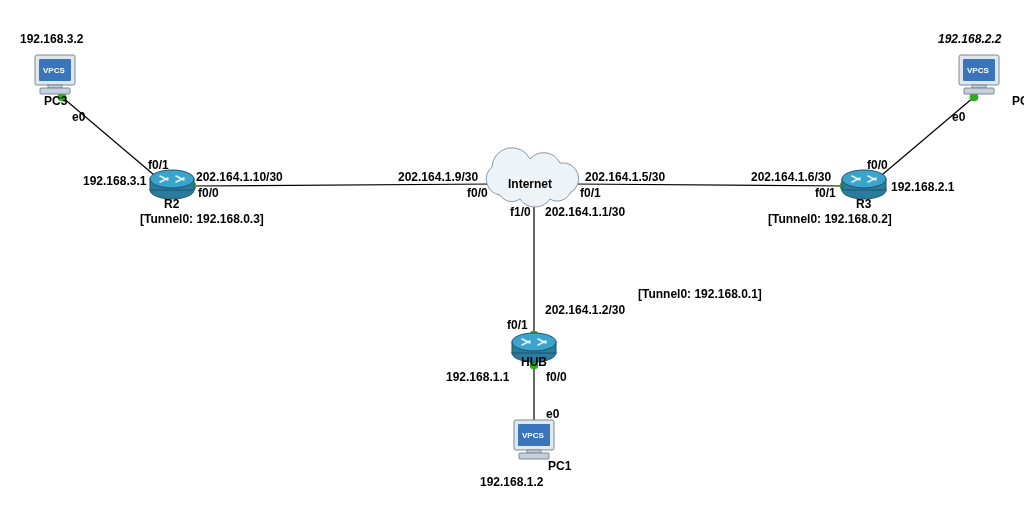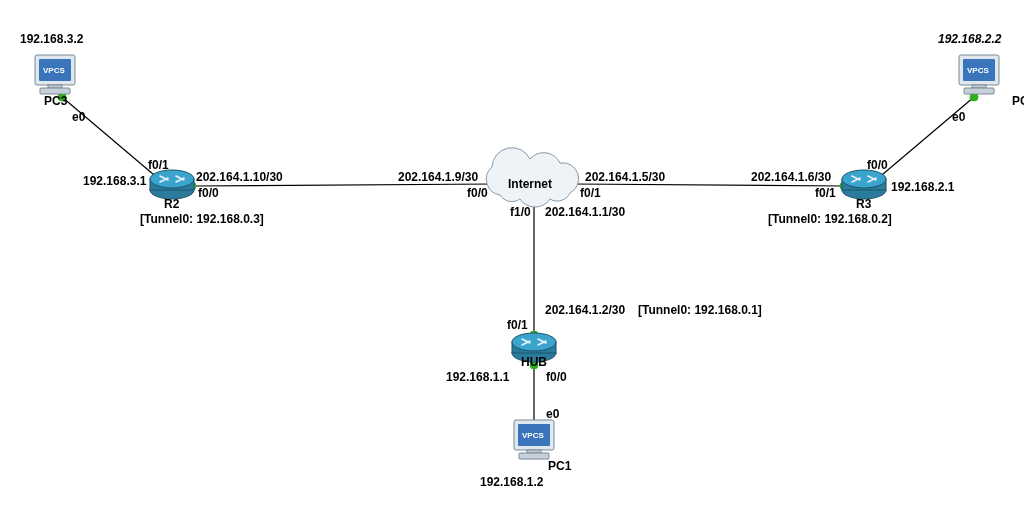--- a/index.html
+++ b/index.html
@@ -208,21 +208,21 @@
 
 <span class="label" style="left:867px; top:158px;">f0/0</span>
 <span class="label" style="left:891px; top:180px;">192.168.2.1</span>
 <span class="dev-label" style="left:856px; top:197px;">R3</span>
 <span class="label" style="left:751px; top:170px;">202.164.1.6/30</span>
 <span class="label" style="left:815px; top:186px;">f0/1</span>
 <span class="label" style="left:768px; top:212px;text-align:center;">[Tunnel0: 192.168.0.2]</span>
 
 <span class="label" style="left:507px; top:318px;">f0/1</span>
 <span class="label" style="left:545px; top:303px;">202.164.1.2/30</span>
-<span class="label" style="left:638px; top:303px;">[Tunnel0: 192.168.0.1]</span>
+<span class="label" style="left:638px; top:287px;">[Tunnel0: 192.168.0.1]</span>
 <span class="dev-label" style="left:521px; top:355px;">HUB</span>
 <span class="label" style="left:446px; top:370px;">192.168.1.1</span>
 <span class="label" style="left:546px; top:370px;">f0/0</span>
 
 <span class="label" style="left:546px; top:407px;">e0</span>
 <span class="dev-label" style="left:524px; top:459px;padding-left:24px;">PC1</span>
 <span class="label" style="left:480px; top:475px;">192.168.1.2</span>
 
 </div>
 

